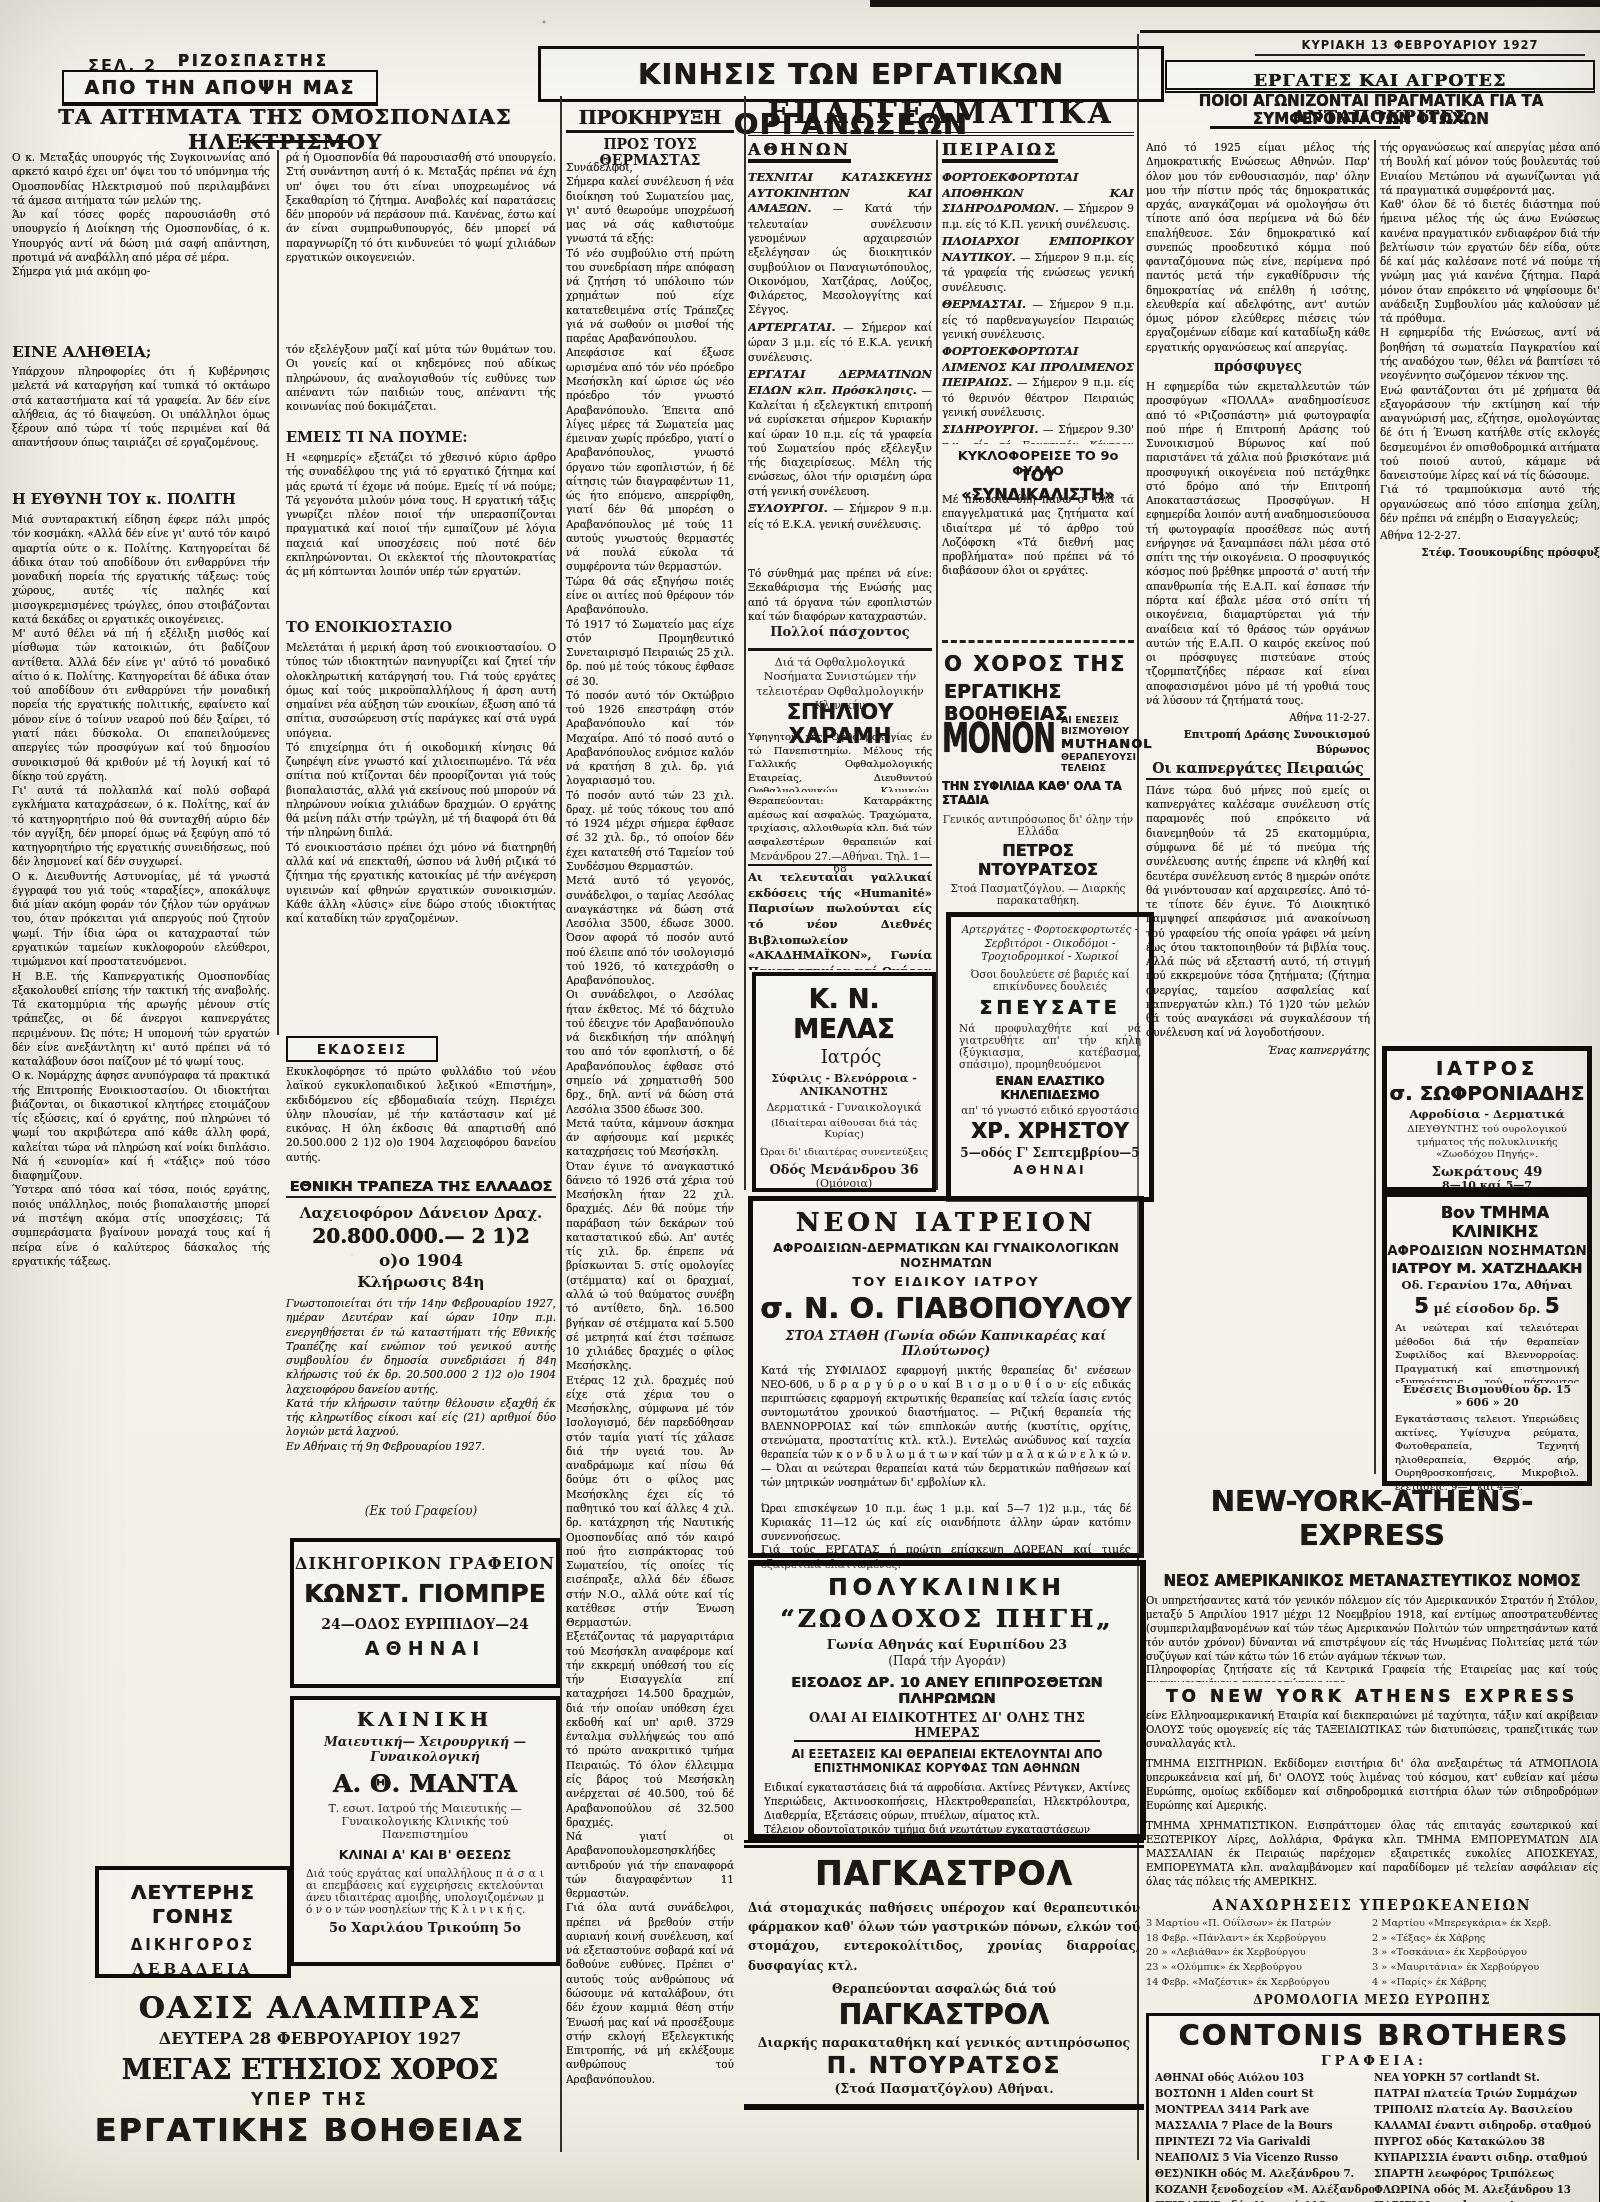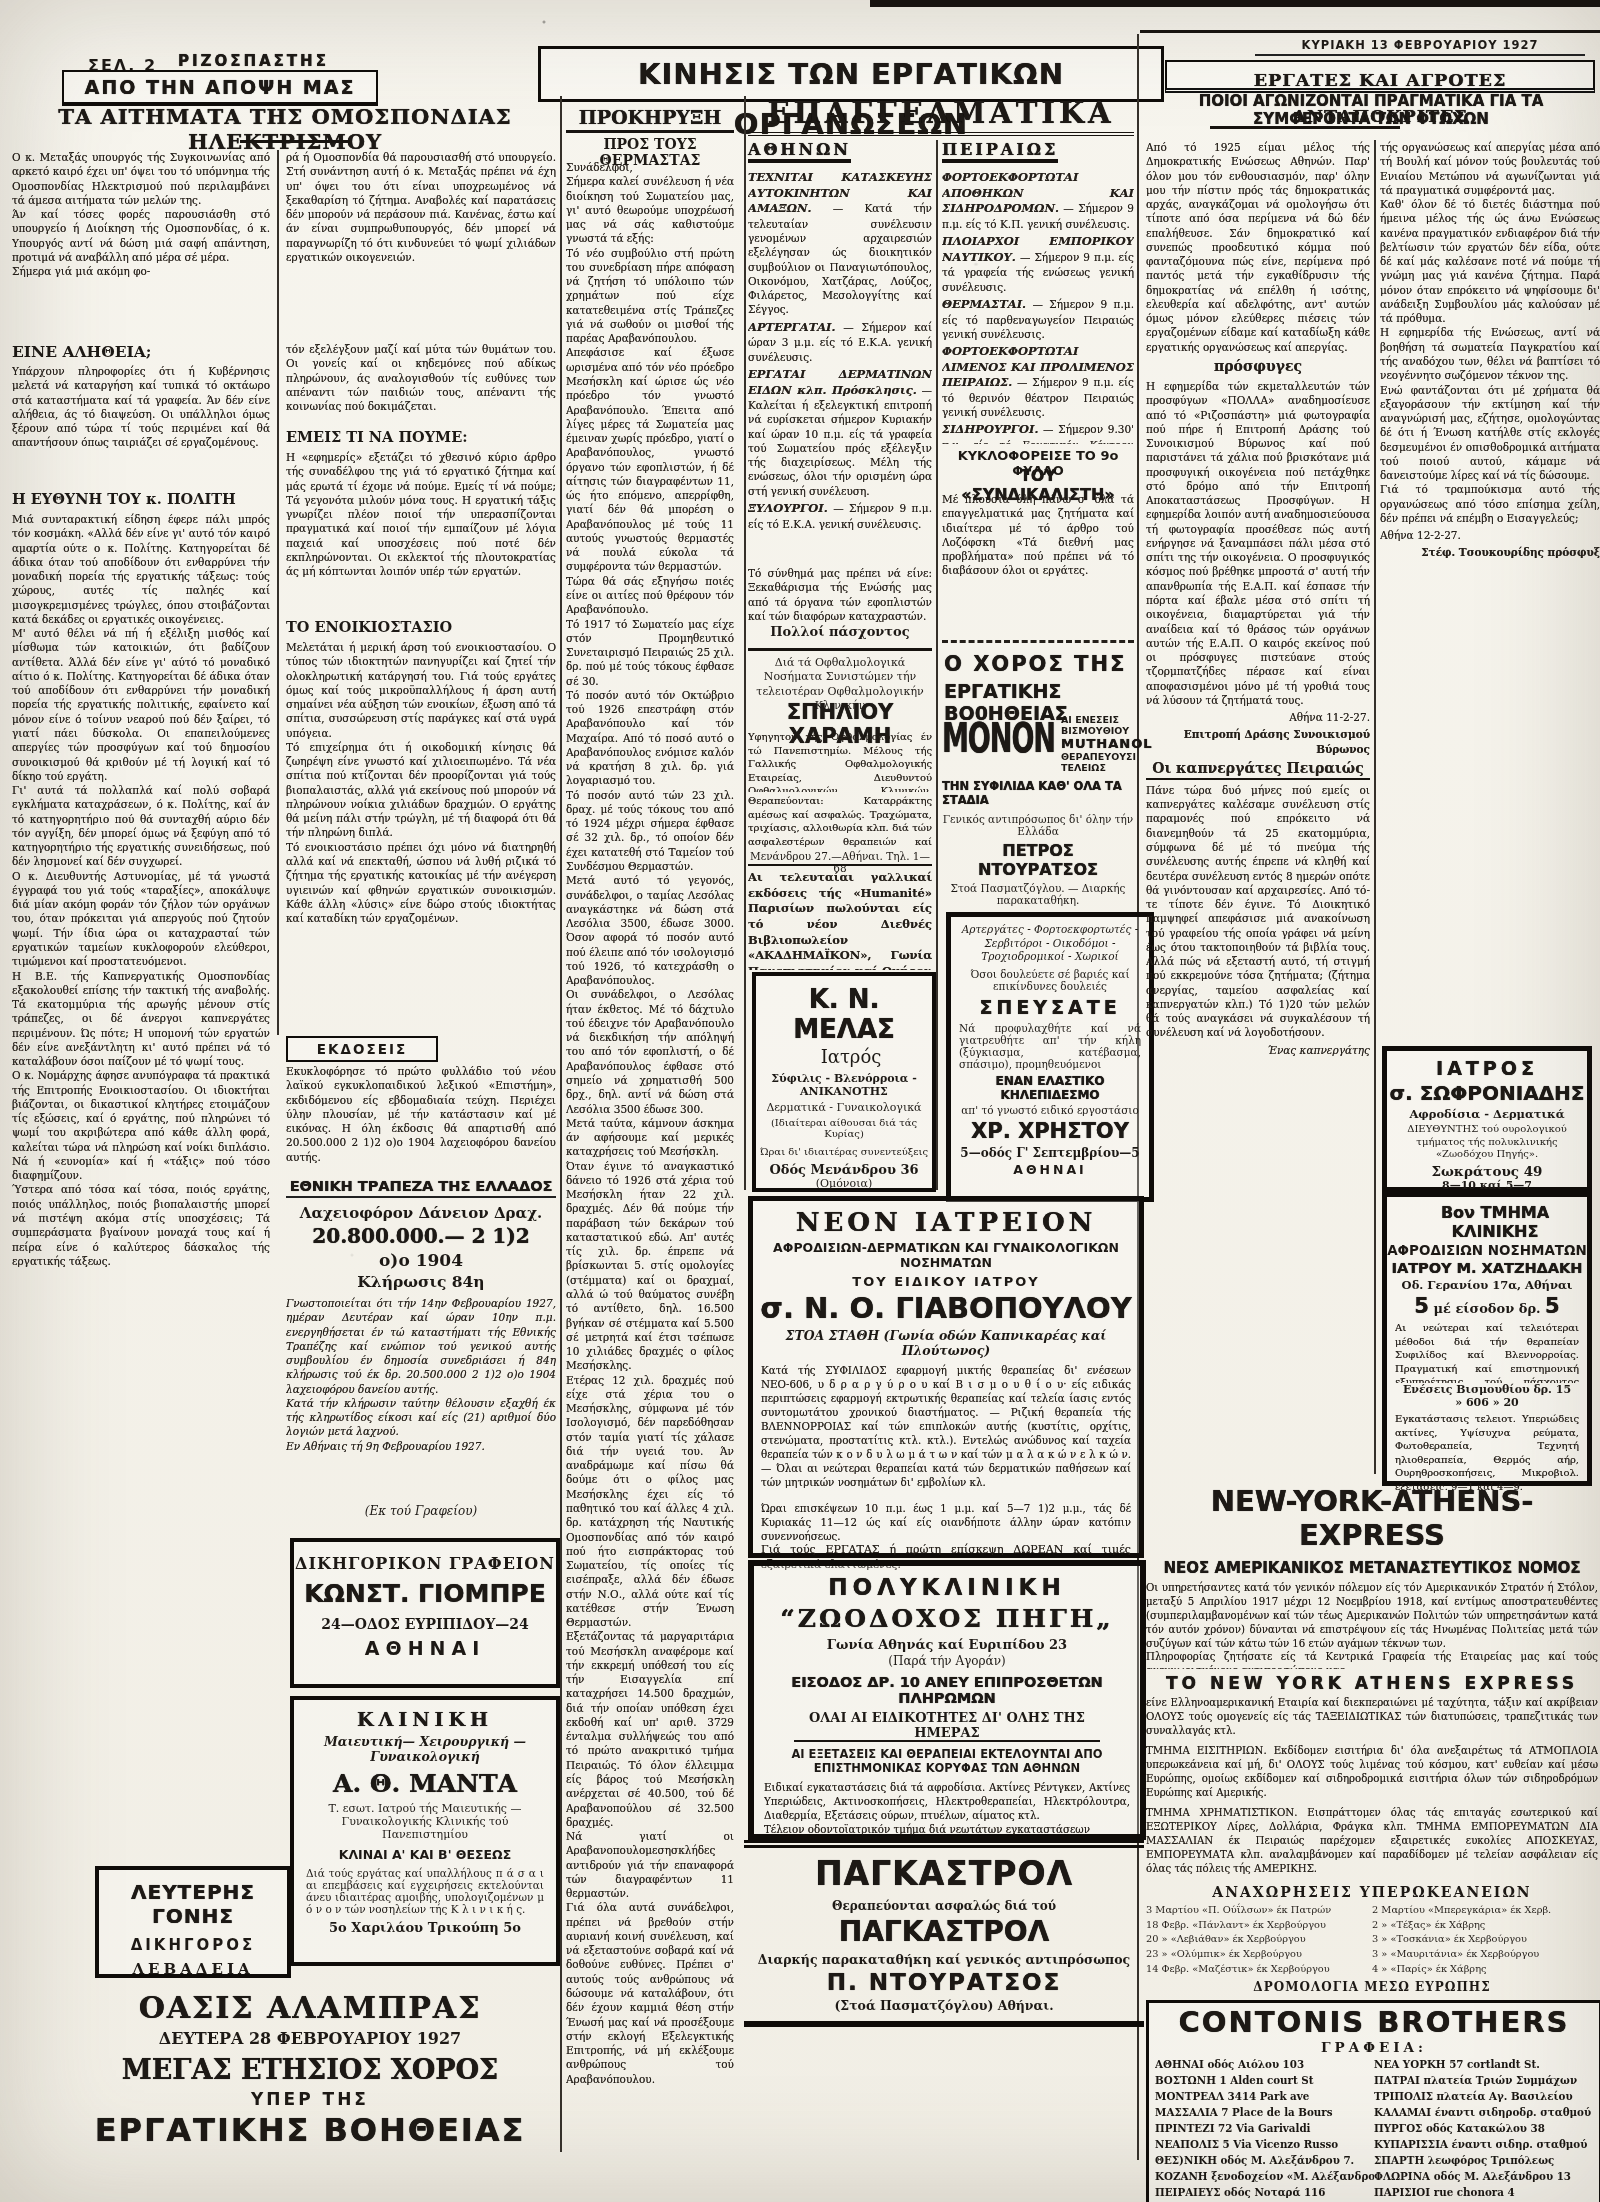--- a/index.html
+++ b/index.html
@@ -238,20 +238,21 @@
     <div class="serif" style="font-size:12px;margin-top:2px;">(Παρά τήν Αγοράν)</div>
     <div class="sans b ink" style="font-size:14.5px;margin-top:6px;">ΕΙΣΟΔΟΣ ΔΡ. 10 ΑΝΕΥ ΕΠΙΠΡΟΣΘΕΤΩΝ ΠΛΗΡΩΜΩΝ</div>
     <div class="serif b underline" style="font-size:13px;margin:4px 40px 0;">ΟΛΑΙ ΑΙ ΕΙΔΙΚΟΤΗΤΕΣ ΔΙ' ΟΛΗΣ ΤΗΣ ΗΜΕΡΑΣ</div>
     <div class="sans b" style="font-size:11.5px;margin:5px 14px 0;">ΑΙ ΕΞΕΤΑΣΕΙΣ ΚΑΙ ΘΕΡΑΠΕΙΑΙ ΕΚΤΕΛΟΥΝΤΑΙ ΑΠΟ ΕΠΙΣΤΗΜΟΝΙΚΑΣ ΚΟΡΥΦΑΣ ΤΩΝ ΑΘΗΝΩΝ</div>
     <div class="body" style="margin:5px 10px 0;height:64px;font-size:10.3px;">Ειδικαί εγκαταστάσεις διά τά αφροδίσια. Ακτίνες Ρέντγκεν, Ακτίνες Υπεριώδεις, Ακτινοσκοπήσεις, Ηλεκτροθεραπείαι, Ηλεκτρόλουτρα, Διαθερμία, Εξετάσεις ούρων, πτυέλων, αίματος κτλ.
 Τέλειον οδοντοϊατρικόν τμήμα διά νεωτάτων εγκαταστάσεων</div>
   </div>
 
   <div class="abs" style="left:744px;top:1840px;width:392px;border-top:8px double #0f0c09;border-bottom:6px solid #0f0c09;padding:6px 4px 8px;">
     <div class="sans b ctr ink" style="font-size:33px;letter-spacing:1px;">ΠΑΓΚΑΣΤΡΟΛ</div>
+    <div class="serif b" style="font-size:12px;margin-top:6px;text-align:justify;line-height:1.6;">Διά στομαχικάς παθήσεις υπέροχον καί θεραπευτικόν φάρμακον καθ' όλων τών γαστρικών πόνων, ελκών τού στομάχου, εντεροκολίτιδος, χρονίας διαρροίας, δυσφαγίας κτλ.</div>
     <div class="serif b ctr" style="font-size:12px;margin-top:6px;">Θεραπεύονται ασφαλώς διά τού</div>
     <div class="sans b ctr ink" style="font-size:28px;margin-top:2px;">ΠΑΓΚΑΣΤΡΟΛ</div>
     <div class="serif b ctr" style="font-size:12.5px;margin-top:4px;">Διαρκής παρακαταθήκη καί γενικός αντιπρόσωπος</div>
     <div class="sans b ctr ink" style="font-size:23px;margin-top:2px;letter-spacing:2px;">Π. ΝΤΟΥΡΑΤΣΟΣ</div>
     <div class="serif b ctr" style="font-size:12.5px;margin-top:3px;">(Στοά Πασματζόγλου) Αθήναι.</div>
   </div>
 
   <div class="abs sans b ctr ink" style="left:1146px;top:92px;width:450px;font-size:15px;letter-spacing:0px;">ΠΟΙΟΙ ΑΓΩΝΙΖΟΝΤΑΙ ΠΡΑΓΜΑΤΙΚΑ ΓΙΑ ΤΑ ΣΥΜΦΕΡΟΝΤΑ ΤΩΝ ΦΤΩΧΩΝ</div>
   <div class="hr" style="left:1210px;top:126px;width:190px;height:3px;"></div>
 
@@ -294,21 +295,21 @@
       <span class="sans b ink" style="font-size:21px;">5</span><span class="serif b" style="font-size:13px;"> μέ είσοδον δρ. </span><span class="sans b ink" style="font-size:21px;">5</span>
     </div>
     <div class="body" style="margin:3px 8px 0;height:62px;font-size:10px;">Αι νεώτεραι καί τελειότεραι μέθοδοι διά τήν θεραπείαν Συφιλίδος καί Βλεννορροίας. Πραγματική καί επιστημονική εξυπηρέτησις τού πάσχοντος κόσμου.</div>
     <div class="serif b" style="font-size:11px;">Ενέσεις Βισμουθίου δρ. 15</div>
     <div class="serif b" style="font-size:11px;">»  606  »  20</div>
     <div class="body" style="margin:3px 8px 0;height:78px;font-size:10px;">Εγκατάστασις τελειοτ. Υπεριώδεις ακτίνες, Υψίσυχνα ρεύματα, Φωτοθεραπεία, Τεχνητή ηλιοθεραπεία, Θερμός αήρ, Ουρηθροσκοπήσεις, Μικροβιολ. εξετάσεις. 9—1 καί 4—9.</div>
   </div>
 
   <div class="abs" style="left:1146px;top:1484px;width:452px;">
     <div class="sans b ctr ink" style="font-size:29px;letter-spacing:0;">NEW-YORK-ATHENS-EXPRESS</div>
-    <div class="sans b ctr ink" style="font-size:15px;margin-top:7px;">ΝΕΟΣ ΑΜΕΡΙΚΑΝΙΚΟΣ ΜΕΤΑΝΑΣΤΕΥΤΙΚΟΣ ΝΟΜΟΣ</div>
+    <div class="sans b ctr ink" style="font-size:15px;margin-top:20px;">ΝΕΟΣ ΑΜΕΡΙΚΑΝΙΚΟΣ ΜΕΤΑΝΑΣΤΕΥΤΙΚΟΣ ΝΟΜΟΣ</div>
     <div class="body" style="height:88px;margin-top:4px;font-size:10.2px;">Οι υπηρετήσαντες κατά τόν γενικόν πόλεμον είς τόν Αμερικανικόν Στρατόν ή Στόλον, μεταξύ 5 Απριλίου 1917 μέχρι 12 Νοεμβρίου 1918, καί εντίμως αποστρατευθέντες (συμπεριλαμβανομένων καί τών τέως Αμερικανών Πολιτών τών υπηρετησάντων κατά τόν αυτόν χρόνον) δύνανται νά επιστρέψουν είς τάς Ηνωμένας Πολιτείας μετά τών συζύγων καί τών κάτω τών 16 ετών αγάμων τέκνων των.
 Πληροφορίας ζητήσατε είς τά Κεντρικά Γραφεία τής Εταιρείας μας καί τούς ανεγνωρισμένους αντιπροσώπους μας.</div>
     <div class="sans b ctr ink" style="font-size:17px;letter-spacing:4px;margin-top:4px;">ΤΟ NEW YORK ATHENS EXPRESS</div>
     <div class="body" style="height:46px;margin-top:3px;font-size:10.2px;">είνε Ελληνοαμερικανική Εταιρία καί διεκπεραιώνει μέ ταχύτητα, τάξιν καί ακρίβειαν ΟΛΟΥΣ τούς ομογενείς είς τάς ΤΑΞΕΙΔΙΩΤΙΚΑΣ τών διατυπώσεις, τραπεζιτικάς των συναλλαγάς κτλ.</div>
     <div class="body" style="height:60px;margin-top:2px;font-size:10.2px;">ΤΜΗΜΑ ΕΙΣΙΤΗΡΙΩΝ. Εκδίδομεν εισιτήρια δι' όλα ανεξαιρέτως τά ΑΤΜΟΠΛΟΙΑ υπερωκεάνεια καί μή, δι' ΟΛΟΥΣ τούς λιμένας τού κόσμου, κατ' ευθείαν καί μέσω Ευρώπης, ομοίως εκδίδομεν καί σιδηροδρομικά εισιτήρια όλων τών σιδηροδρόμων Ευρώπης καί Αμερικής.</div>
     <div class="body" style="height:74px;margin-top:2px;font-size:10.2px;">ΤΜΗΜΑ ΧΡΗΜΑΤΙΣΤΙΚΟΝ. Εισπράττομεν όλας τάς επιταγάς εσωτερικού καί ΕΞΩΤΕΡΙΚΟΥ Λίρες, Δολλάρια, Φράγκα κλπ. ΤΜΗΜΑ ΕΜΠΟΡΕΥΜΑΤΩΝ ΔΙΑ ΜΑΣΣΑΛΙΑΝ έκ Πειραιώς παρέχομεν εξαιρετικές ευκολίες ΑΠΟΣΚΕΥΑΣ, ΕΜΠΟΡΕΥΜΑΤΑ κλπ. αναλαμβάνομεν καί παραδίδομεν μέ τελείαν ασφάλειαν είς όλας τάς πόλεις τής ΑΜΕΡΙΚΗΣ.</div>
     <div class="serif b ctr" style="font-size:14px;letter-spacing:2px;margin-top:4px;">ΑΝΑΧΩΡΗΣΕΙΣ ΥΠΕΡΩΚΕΑΝΕΙΩΝ</div>
     <div style="display:flex;margin-top:3px;">
       <div style="width:226px;">
         <div class="schrow">3 Μαρτίου «Π. Ούΐλσων» έκ Πατρών</div>

